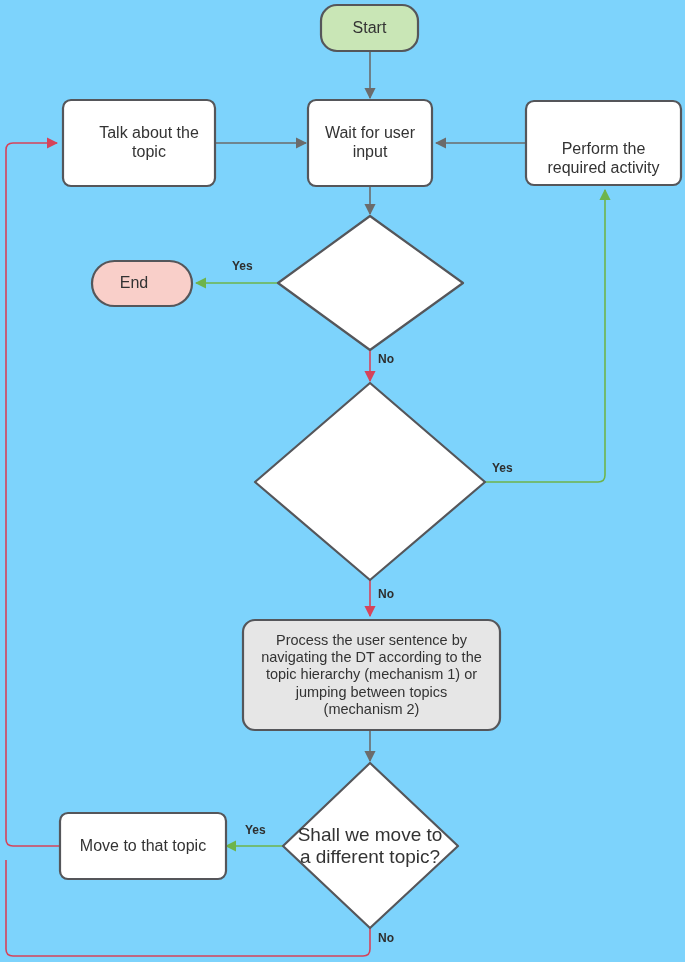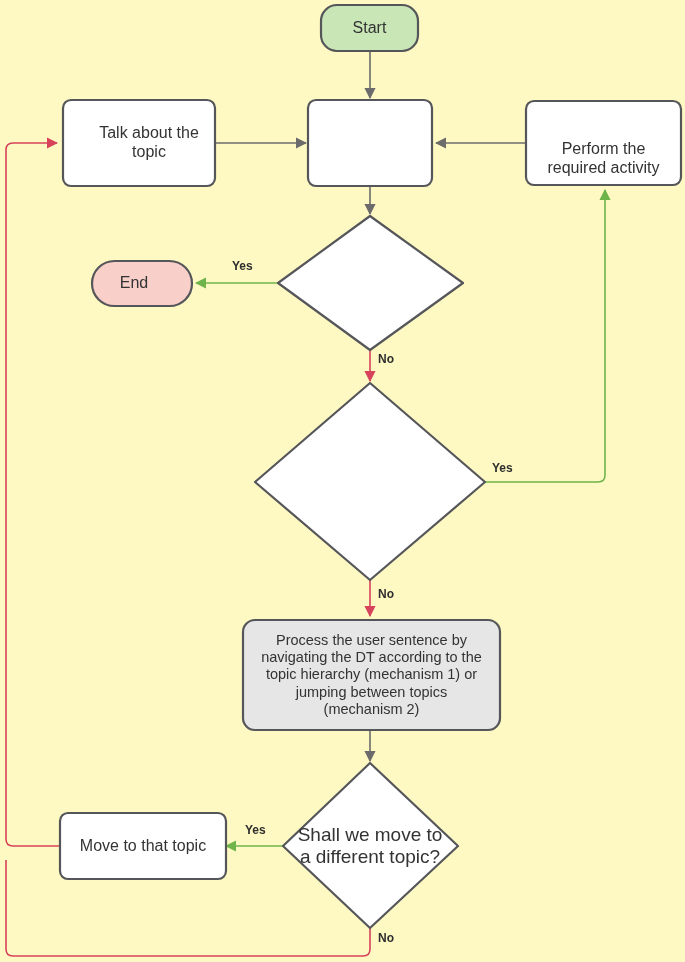--- a/index.html
+++ b/index.html
@@ -4,21 +4,21 @@
 <style>
   html, body {
     margin: 0;
     padding: 0;
     background: #ffffff;
   }
   #canvas {
     position: relative;
     width: 685px;
     height: 962px;
-    background: #fef9c3;
+    background: #7dd3fc;
     font-family: "Liberation Sans", sans-serif;
     overflow: hidden;
   }
   svg.layer {
     position: absolute;
     left: 0;
     top: 0;
     width: 685px;
     height: 962px;
   }
@@ -108,20 +108,22 @@
 
       <polygon points="370,763 458,846 370,928 283,846" fill="#ffffff" stroke-linejoin="round"></polygon>
     </g>
   </svg>
 
   <div class="node-text" style="left:321px; top:5px; width:97px; height:46px; font-size:16px;">Start</div>
 
   <div class="node-text" style="left:63px; top:100px; width:172px; height:86px; font-size:16px;">Talk about the
 topic</div>
 
+  <div class="node-text" style="left:308px; top:100px; width:124px; height:86px; font-size:16px;">Wait for user
+input</div>
 
   <div class="node-text" style="left:526px; top:101px; width:155px; height:84px; font-size:16px;margin-top:16px;">Perform the
 required activity</div>
 
   <div class="node-text" style="left:92px; top:261px; width:84px; height:45px; font-size:16px;">End</div>
 
 
 
   <div class="node-text" style="left:246px; top:622px; width:251px; height:106px; font-size:14.5px;">Process the user sentence by
 navigating the DT according to the

